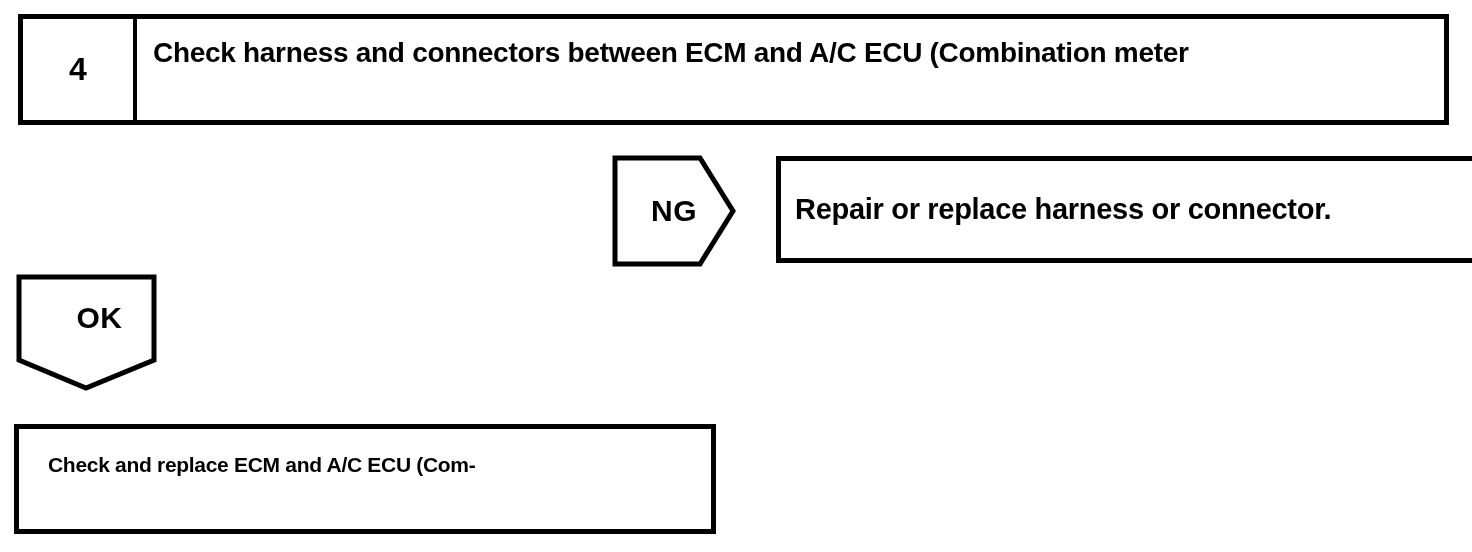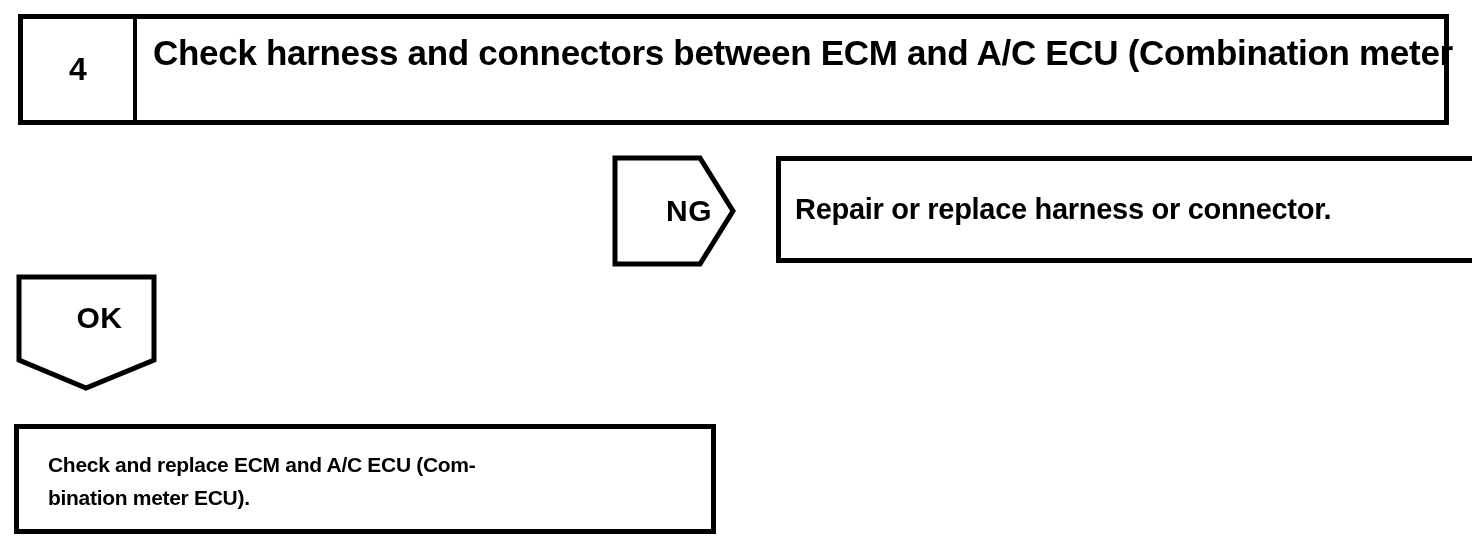--- a/index.html
+++ b/index.html
@@ -39,40 +39,40 @@
     border-right: 4px solid #000000;
     display: flex;
     align-items: center;
     justify-content: center;
     font-size: 32px;
     font-weight: 700;
   }
   #step-text {
     flex: 1;
     padding: 16px 14px 0 16px;
-    font-size: 35px;
+    font-size: 28px;
     font-weight: 700;
     line-height: 35px;
     letter-spacing: -0.3px;
   }
   
   .pent {
     position: absolute;
   }
   .pent-label {
     position: absolute;
     display: flex;
     align-items: center;
     justify-content: center;
     font-size: 30px;
     font-weight: 700;
     letter-spacing: 0.5px;
   }
   #ng-shape { left: 612px; top: 155px; }
-  #ng-label { left: 627px; top: 155px; width: 124px; height: 112px; }
+  #ng-label { left: 612px; top: 155px; width: 124px; height: 112px; }
   #ok-shape { left: 16px; top: 274px; }
   #ok-label { left: 16px; top: 274px; width: 141px; height: 88px; padding-left: 13px; }
   
   #repair-box {
     left: 776px;
     top: 156px;
     width: 708px;
     height: 107px;
     display: flex;
     align-items: center;
@@ -113,14 +113,13 @@
   <span class="line">Repair or replace harness or connector.</span>
 </div>
 
 <svg class="pent" id="ok-shape" width="141" height="117" viewBox="0 0 141 117" xmlns="http://www.w3.org/2000/svg">
   <polygon points="3,3 138,3 138,86 70,114 3,86" fill="#ffffff" stroke="#000000" stroke-width="5" stroke-linejoin="miter"></polygon>
 </svg>
 <div class="pent-label" id="ok-label">OK</div>
 
 <div class="box" id="result-box">
   <span class="line">Check and replace ECM and A/C ECU (Com-</span>
-  <span class="line">bination meter ECU).</span>
 </div>
 
 </body></html>

